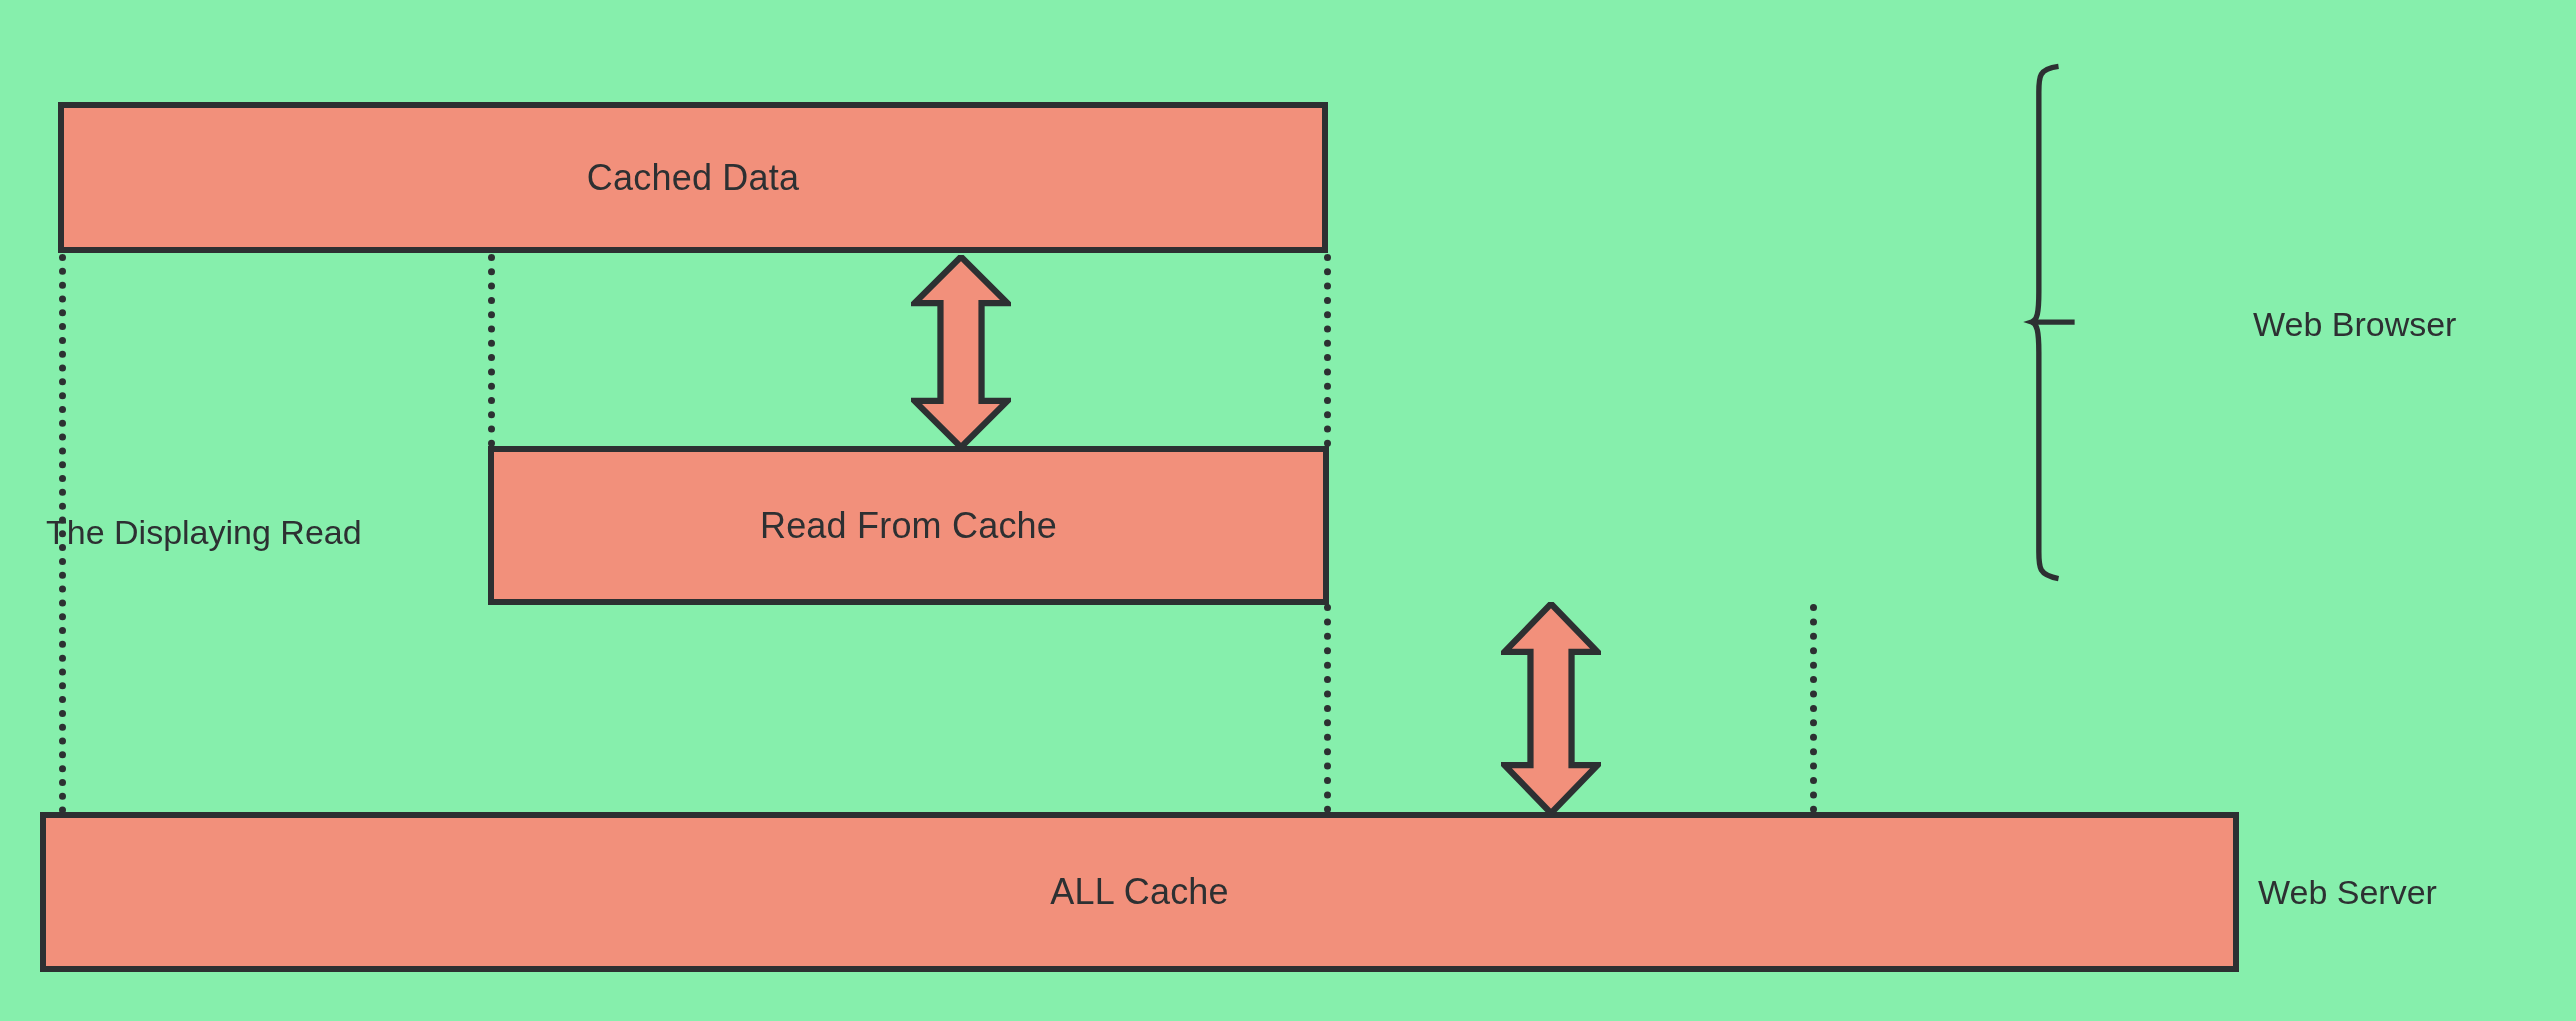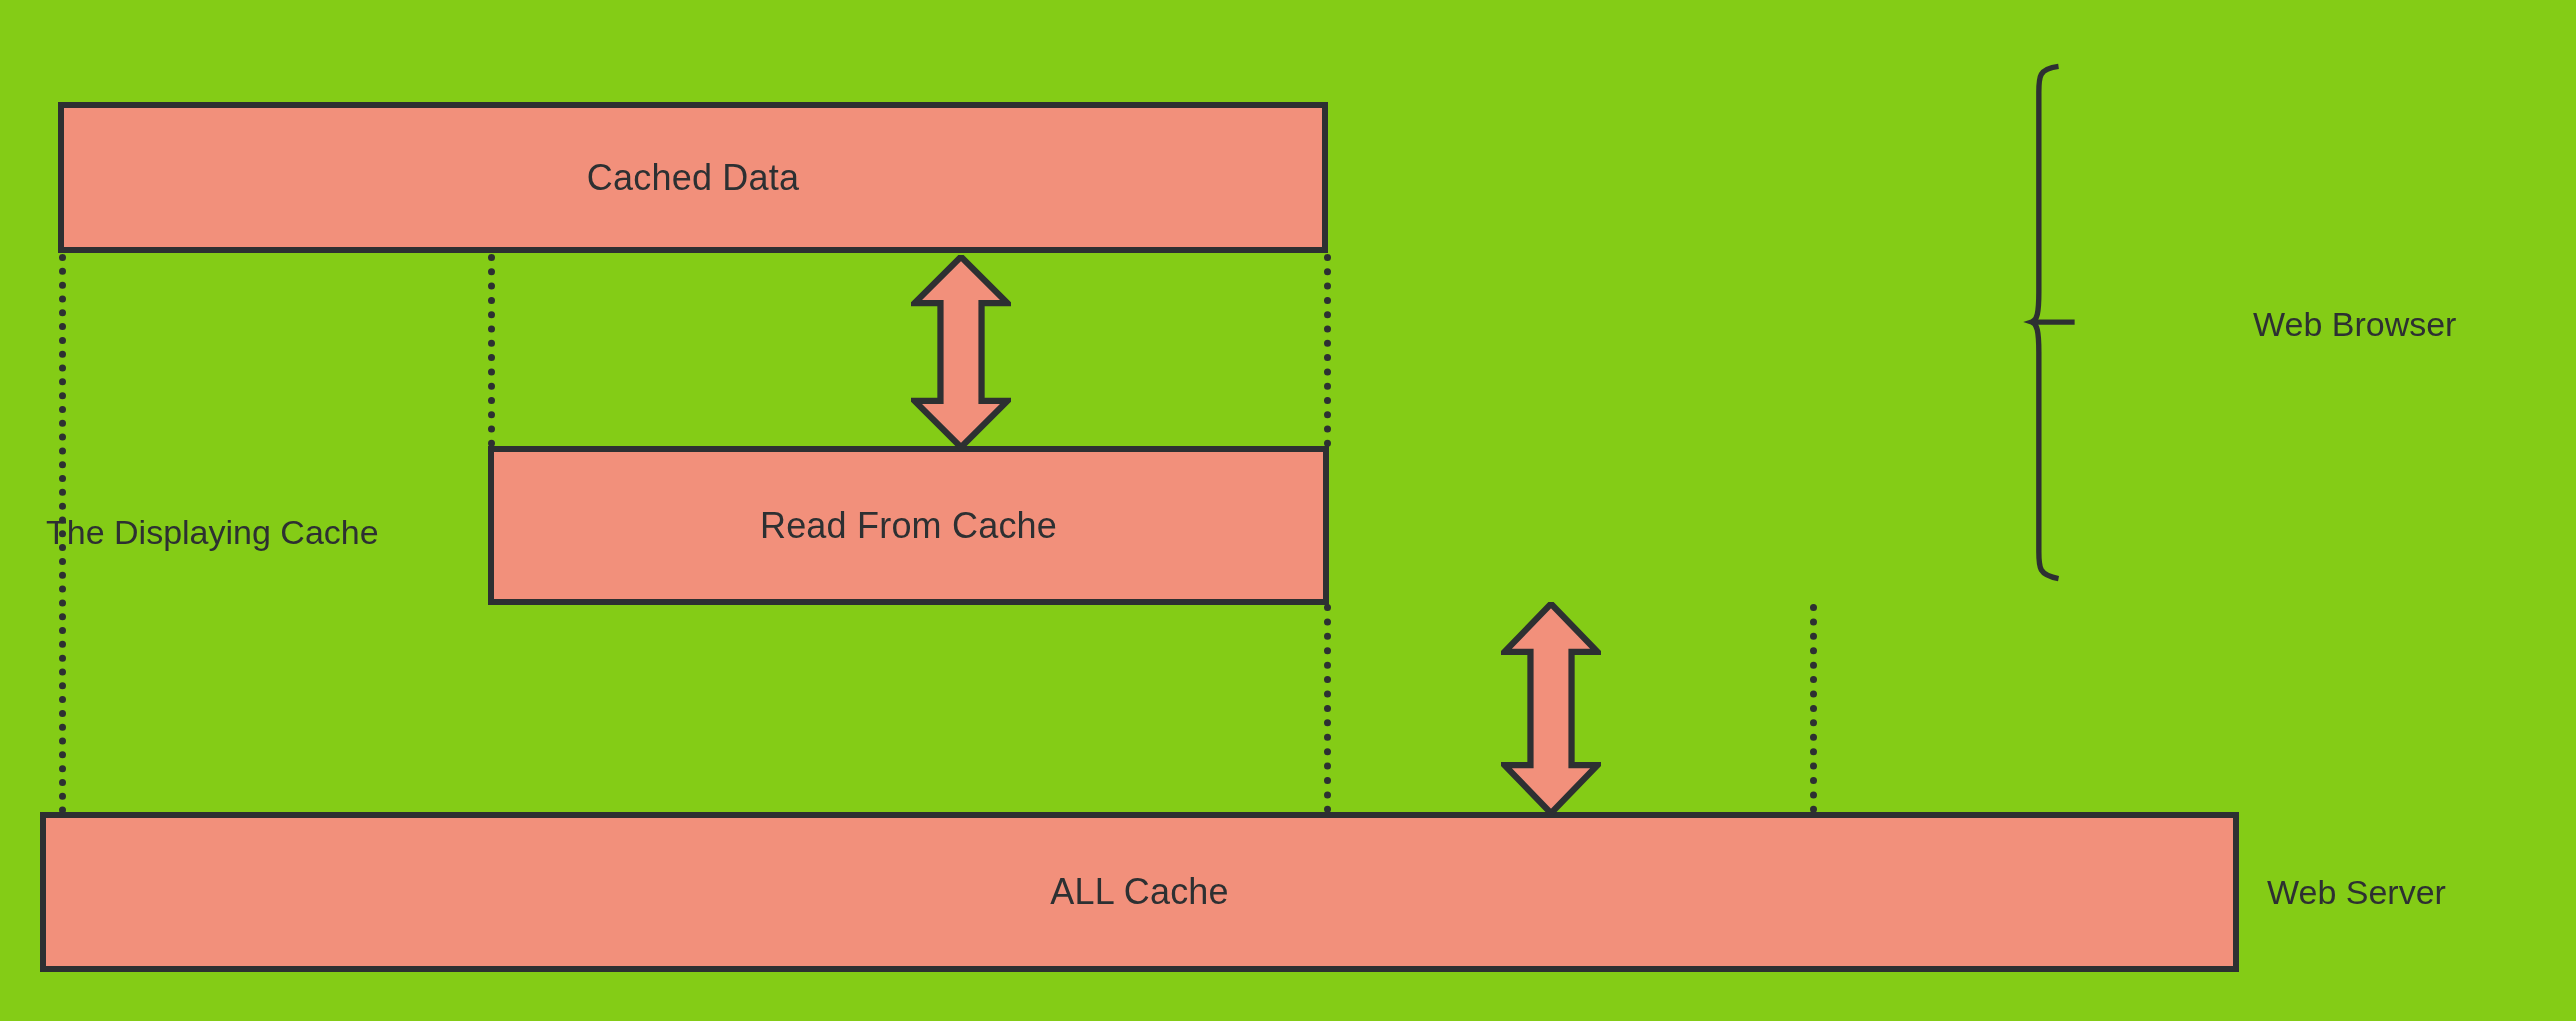--- a/index.html
+++ b/index.html
@@ -9,21 +9,21 @@
     background: #ffffff;
   }
   body {
     font-family: "Liberation Sans", sans-serif;
     color: #2d3032;
   }
   #canvas {
     position: relative;
     width: 2576px;
     height: 1021px;
-    background: #84cc16;
+    background: #86efac;
     overflow: hidden;
   }
 
   
   .box {
     position: absolute;
     box-sizing: border-box;
     background: #f2907b;
     border: 6.2px solid #2d3032;
     display: flex;
@@ -74,21 +74,21 @@
   
   .free-label {
     position: absolute;
     font-size: 34px;
     line-height: 1;
     color: #2d3032;
     white-space: nowrap;
   }
   #label-displaying-data { left: 46px;   top: 515px; }
   #label-web-browser     { left: 2253px; top: 307px; }
-  #label-web-server      { left: 2258px; top: 875px; margin-left: 9px; }
+  #label-web-server      { left: 2258px; top: 875px; }
 </style>
 </head>
 <body>
 
 <div id="canvas">
 
   <div class="dotted-line" id="dotted-left"></div>
   <div class="dotted-line" id="dotted-cache-left"></div>
   <div class="dotted-line" id="dotted-cache-right"></div>
   <div class="dotted-line" id="dotted-server-left"></div>
@@ -119,20 +119,20 @@
     <path d="M 30 5
              C 8 8, 8 16, 8 34
              L 8 258
              C 8 282, 6 290, 0 292
              C 6 294, 8 302, 8 326
              L 8 550
              C 8 568, 8 576, 30 580" fill="none" stroke="#2d3032" stroke-width="6" transform="translate(22,0)"></path>
       <line x1="22" y1="292" x2="70" y2="292" stroke="#2d3032" stroke-width="6"></line>
   </svg>
 
-  <div class="free-label" id="label-displaying-data">The Displaying Cache</div>
+  <div class="free-label" id="label-displaying-data">The Displaying Read</div>
 
   <div class="free-label" id="label-web-browser">Web Browser</div>
 
   <div class="free-label" id="label-web-server">Web Server</div>
 
 </div>
 
 
 </body></html>

